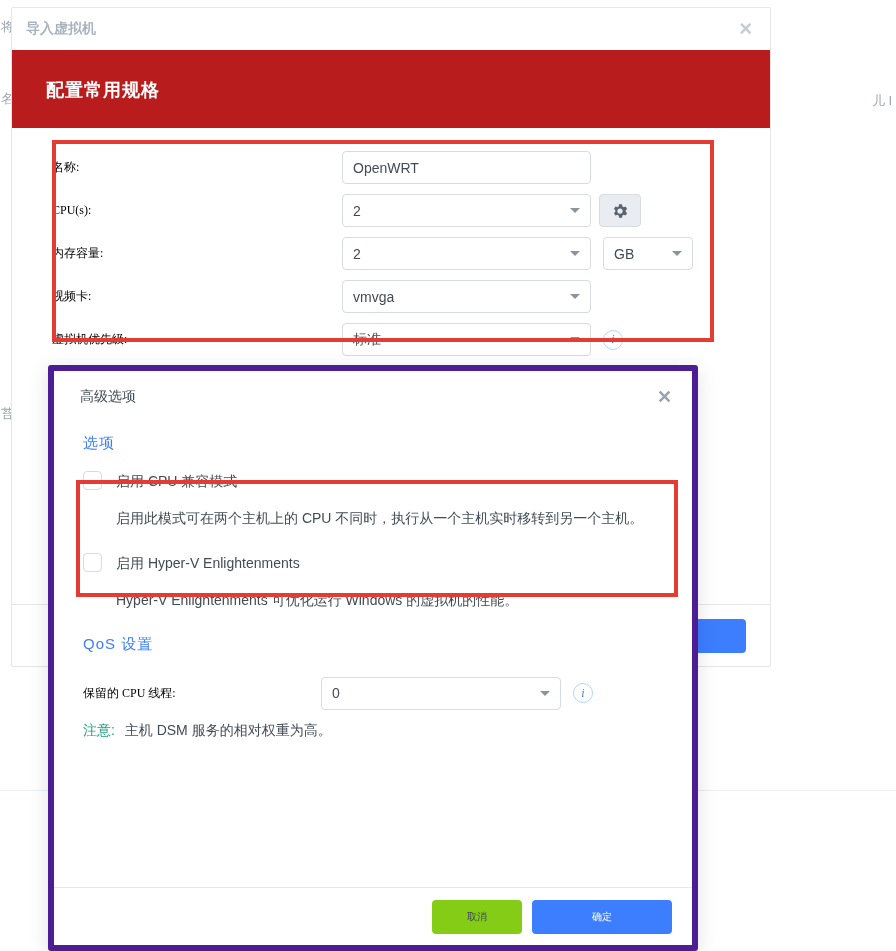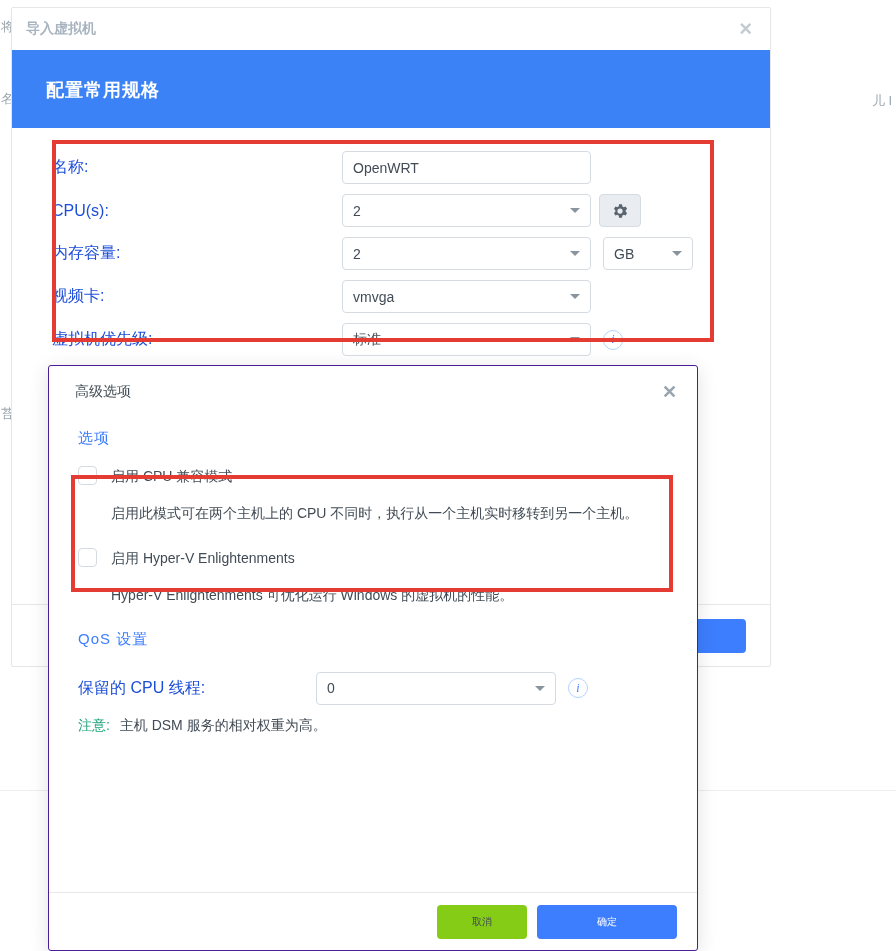--- a/index.html
+++ b/index.html
@@ -34,21 +34,21 @@
   justify-content: space-between;
   padding: 0 18px 0 14px;
 }
 .outer-header-title {
   color: #a8b4bf;
   font-size: 14px;
   font-weight: bold;
 }
 .outer-close { color: #c3ccd3; font-size: 22px; font-weight: bold; cursor: pointer; }
 .blue-banner {
-  background: #3b82f6;
+  background: #b91c1c;
   color: #fff;
   padding: 28px 34px 26px;
 }
 .blue-banner h2 { font-size: 18px; font-weight: 700; letter-spacing: 1px; }
 .outer-body {
   flex: 1;
   padding: 18px 40px 0 40px;
   position: relative;
 }
 .red-box-1 {
@@ -56,21 +56,21 @@
   left: 40px; top: 12px;
   width: 662px; height: 202px;
   border: 4px solid #e43c32;
   pointer-events: none;
 }
 .form-row {
   display: flex;
   align-items: center;
   height: 43px;
 }
-.form-label { width: 290px; color: #1d4ed8; font-size: 16px; }
+.form-label { width: 290px; color: #000000; font-size: 12px; font-family: Liberation Serif, serif; }
 .select-like, .input-like {
   height: 33px;
   border: 1px solid #d5dbe0;
   border-radius: 4px;
   background: #fff;
   display: inline-flex;
   align-items: center;
   padding: 0 10px;
   font-size: 14px;
   color: #414b55;
@@ -130,21 +130,21 @@
 .btn-primary { background: #3d7eff; color: #fff; min-width: 160px; }
 .btn-default { background: #84cc16; color: #414b55; min-width: 90px; margin-right: 10px; }
 
 .inner-dialog {
   position: absolute;
   left: 48px;
   top: 365px;
   width: 650px;
   height: 586px;
   background: #fff;
-  border: 1px solid #4c1d95;
+  border: 6px solid #4c1d95;
   border-radius: 3px;
   box-shadow: 0 4px 20px rgba(0,0,0,0.12);
   display: flex;
   flex-direction: column;
   z-index: 5;
 }
 .inner-header {
   height: 51px;
   display: flex;
   align-items: center;

